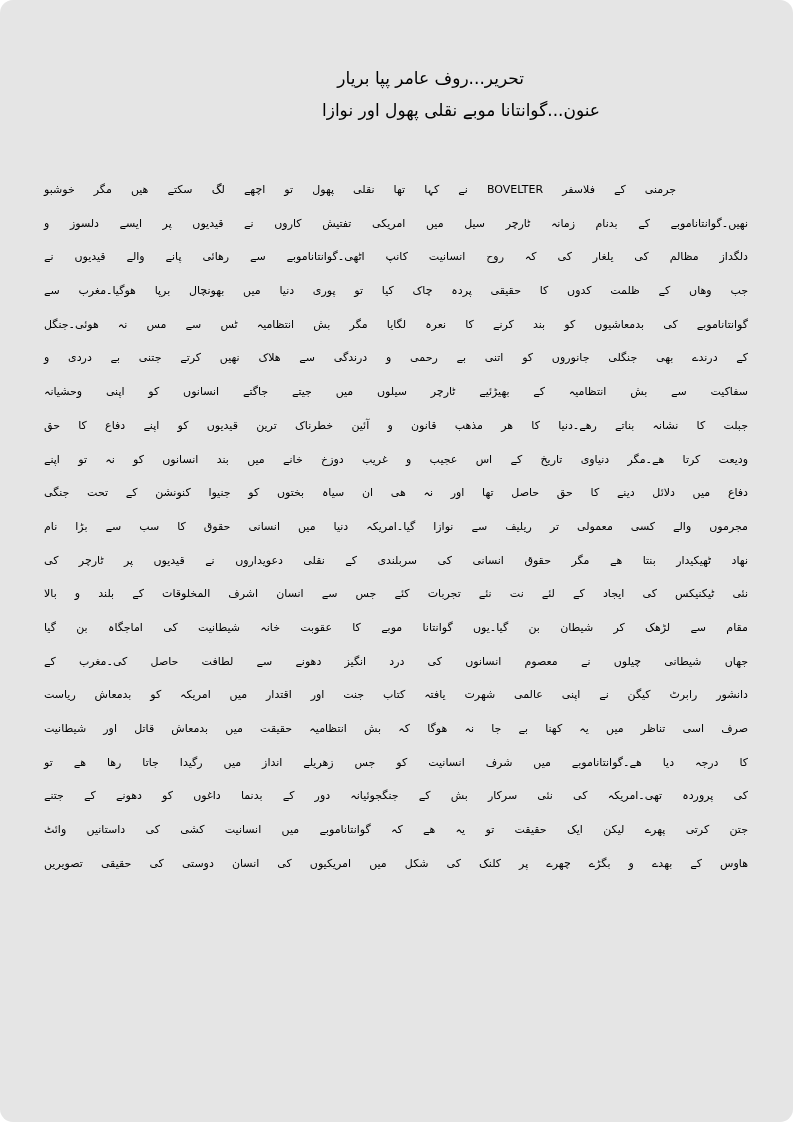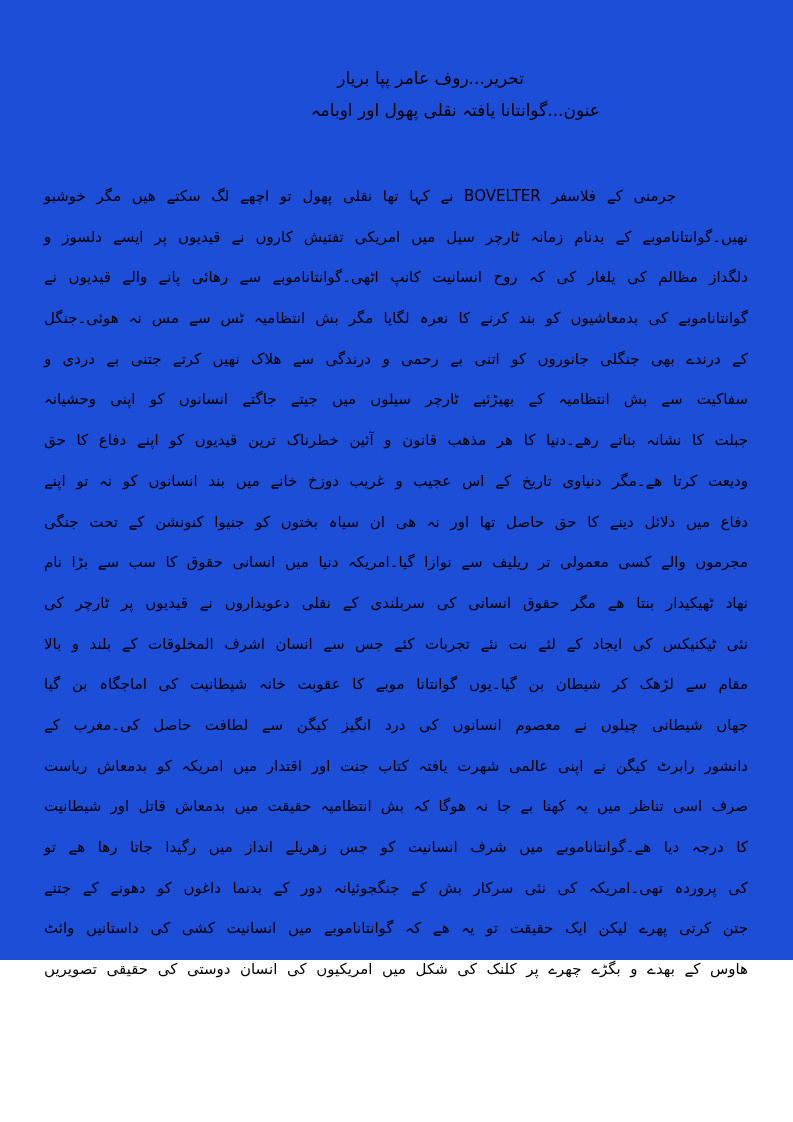--- a/index.html
+++ b/index.html
@@ -1,66 +1,67 @@
 <!DOCTYPE html>
 <html><head>
   <meta charset="utf-8">
   <style>
     html, body { margin: 0; padding: 0; background: #ffffff; }
     body { width: 793px; height: 1122px; overflow: hidden; position: relative; }
     .page {
-      position: absolute; left: 0; top: 0; width: 793px; height: 960px;
-      background: #1d4ed8; color: #000000;
+      position: absolute; left: 0; top: 0; width: 793px; height: 1122px;
+      background: #e5e5e5; color: #000000;
       font-family: "DejaVu Sans", sans-serif;
+      border-radius: 13px;
     }
     .header {
       position: absolute; top: 62px; left: 200px; width: 400px;
       direction: rtl; text-align: right;
     }
     .header .line {
       font-size: 17px; line-height: 32px; white-space: nowrap;
     }
     .header .byline { padding-right: 76px; }
     .header .title-line { padding-right: 0px; }
     .body {
       position: absolute; top: 173px; left: 44px; width: 704px;
       direction: rtl;
     }
     .body .line {
-      font-size: 15px; line-height: 33.7px; height: 33.7px;
+      font-size: 11px; line-height: 33.7px; height: 33.7px;
       white-space: nowrap; text-align: justify; text-align-last: justify;
       overflow: visible;
-      margin-top: 7px;
     }
     .body .line.first { padding-right: 72px; text-align-last: justify; }
   </style>
 </head>
 <body>
 
 <div class="page">
   <div class="header">
     <div class="line byline">تحریر...روف عامر پپا بریار</div>
-    <div class="line title-line">عنون...گوانتانا یافتہ نقلی پھول اور اوبامہ</div>
+    <div class="line title-line">عنون...گوانتانا موبے نقلی پھول اور نوازا</div>
   </div>
 
   <div class="body">
     <div class="line first">جرمنی کے فلاسفر BOVELTER نے کہا تھا نقلی پھول تو اچھے لگ سکتے ھیں مگر خوشبو</div>
     <div class="line">نھیں۔گوانتاناموبے کے بدنام زمانہ ٹارچر سیل میں امریکی تفتیش کاروں نے قیدیوں پر ایسے دلسوز و</div>
     <div class="line">دلگداز مظالم کی یلغار کی کہ روح انسانیت کانپ اٹھی۔گوانتاناموبے سے رھائی پانے والے قیدیوں نے</div>
+    <div class="line">جب وھاں کے ظلمت کدوں کا حقیقی پردہ چاک کیا تو پوری دنیا میں بھونچال برپا ھوگیا۔مغرب سے</div>
     <div class="line">گوانتاناموبے کی بدمعاشیوں کو بند کرنے کا نعرہ لگایا مگر بش انتظامیہ ٹس سے مس نہ ھوئی۔جنگل</div>
     <div class="line">کے درندے بھی جنگلی جانوروں کو اتنی بے رحمی و درندگی سے ھلاک نھیں کرتے جتنی بے دردی و</div>
     <div class="line">سفاکیت سے بش انتظامیہ کے بھیڑئیے ٹارچر سیلوں میں جیتے جاگتے انسانوں کو اپنی وحشیانہ</div>
     <div class="line">جبلت کا نشانہ بناتے رھے۔دنیا کا ھر مذھب قانون و آئین خطرناک ترین قیدیوں کو اپنے دفاع کا حق</div>
     <div class="line">ودیعت کرتا ھے۔مگر دنیاوی تاریخ کے اس عجیب و غریب دوزخ خانے میں بند انسانوں کو نہ تو اپنے</div>
     <div class="line">دفاع میں دلائل دینے کا حق حاصل تھا اور نہ ھی ان سیاہ بختوں کو جنیوا کنونشن کے تحت جنگی</div>
     <div class="line">مجرموں والے کسی معمولی تر ریلیف سے نوازا گیا۔امریکہ دنیا میں انسانی حقوق کا سب سے بڑا نام</div>
     <div class="line">نھاد ٹھیکیدار بنتا ھے مگر حقوق انسانی کی سربلندی کے نقلی دعویداروں نے قیدیوں پر ٹارچر کی</div>
     <div class="line">نئی ٹیکنیکس کی ایجاد کے لئے نت نئے تجربات کئے جس سے انسان اشرف المخلوقات کے بلند و بالا</div>
     <div class="line">مقام سے لڑھک کر شیطان بن گیا۔یوں گوانتانا موبے کا عقوبت خانہ شیطانیت کی اماجگاہ بن گیا</div>
-    <div class="line">جھاں شیطانی چیلوں نے معصوم انسانوں کی درد انگیز کیگن سے لطافت حاصل کی۔مغرب کے</div>
+    <div class="line">جھاں شیطانی چیلوں نے معصوم انسانوں کی درد انگیز دھونے سے لطافت حاصل کی۔مغرب کے</div>
     <div class="line">دانشور رابرٹ کیگن نے اپنی عالمی شھرت یافتہ کتاب جنت اور اقتدار میں امریکہ کو بدمعاش ریاست</div>
     <div class="line">صرف اسی تناظر میں یہ کھنا بے جا نہ ھوگا کہ بش انتظامیہ حقیقت میں بدمعاش قاتل اور شیطانیت</div>
     <div class="line">کا درجہ دیا ھے۔گوانتاناموبے میں شرف انسانیت کو جس زھریلے انداز میں رگیدا جاتا رھا ھے تو</div>
     <div class="line">کی پروردہ تھی۔امریکہ کی نئی سرکار بش کے جنگجوئیانہ دور کے بدنما داغوں کو دھونے کے جتنے</div>
     <div class="line">جتن کرتی پھرے لیکن ایک حقیقت تو یہ ھے کہ گوانتاناموبے میں انسانیت کشی کی داستانیں وائٹ</div>
     <div class="line">ھاوس کے بھدے و بگڑے چھرے پر کلنک کی شکل میں امریکیوں کی انسان دوستی کی حقیقی تصویریں</div>
   </div>
 </div>
 
 </body></html>

